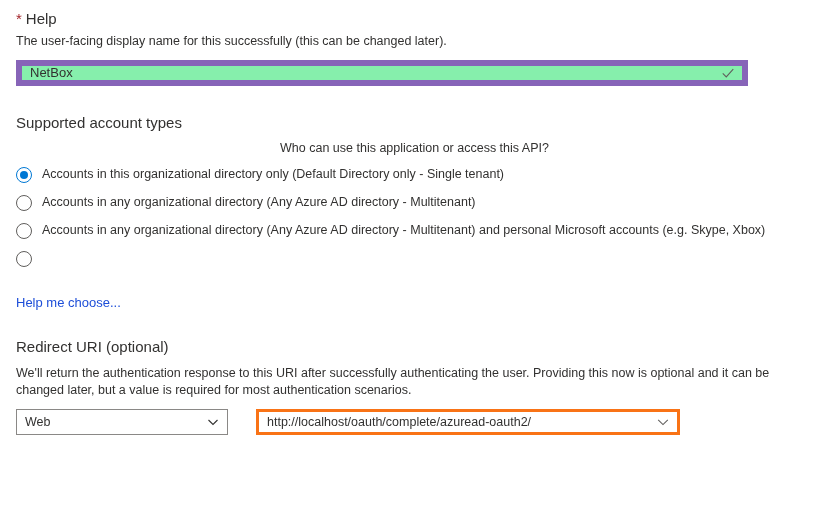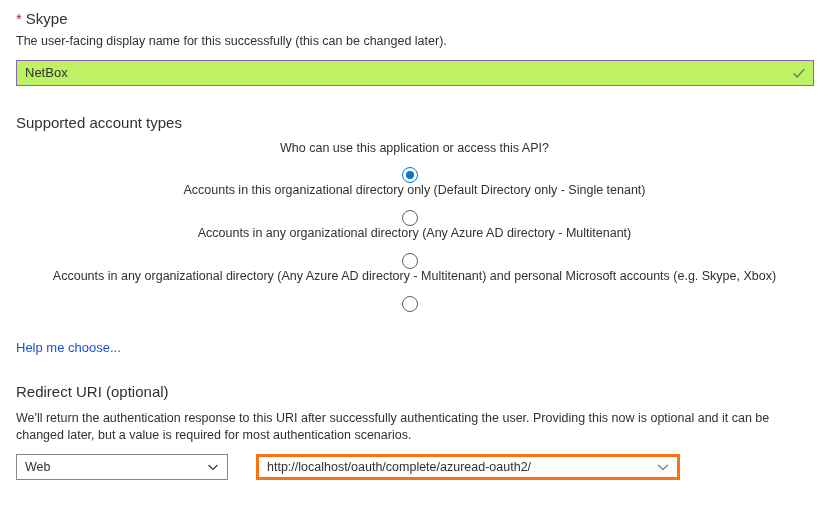--- a/index.html
+++ b/index.html
@@ -33,25 +33,25 @@
     font-size: 15px;
   }
   .helper-text {
     font-size: 12.5px;
     color: #323130;
     margin: 0 0 10px 0;
     line-height: 1.35;
   }
   .text-input-wrap {
     position: relative;
-    width: 798px;
+    width: 732px;
     height: 26px;
-    border: 1px solid #22c55e;
-    box-sizing: border-box;
-    background: #bef264;
+    border: 6px solid #22c55e;
+    box-sizing: border-box;
+    background: #86efac;
     display: flex;
     align-items: center;
   }
   .text-input-wrap.focused {
     border-color: #8764b8;
   }
   .text-input-wrap input {
     border: none;
     outline: none;
     font-family: "Liberation Sans", sans-serif;
@@ -81,21 +81,20 @@
     font-size: 12.5px;
     color: #323130;
     margin: 0 0 12px 0;
     text-align: center;
   }
   .radio-row {
     display: flex;
     align-items: center;
     margin-bottom: 12px;
     cursor: pointer;
-    flex-direction: column;
   }
   .radio {
     width: 16px;
     height: 16px;
     border-radius: 50%;
     border: 1px solid #605e5c;
     box-sizing: border-box;
     margin-right: 10px;
     flex: 0 0 auto;
     background: #ffffff;
@@ -176,21 +175,21 @@
   }
 </style>
 </head>
 <body>
 
 <div class="page">
 
   
   <div class="field-label">
     <span class="req-star">*</span>
-    <span>Skype</span>
+    <span>Help</span>
   </div>
   <div class="helper-text">The user-facing display name for this successfully (this can be changed later).</div>
   <div class="text-input-wrap focused">
     <input type="text" value="NetBox" style="">
     <svg class="check-icon" viewBox="0 0 16 16">
       <path d="M2 8.5 L6 12.5 L14 3.5" fill="none" stroke="#605e5c" stroke-width="1.2"></path>
     </svg>
   </div>
 
   

